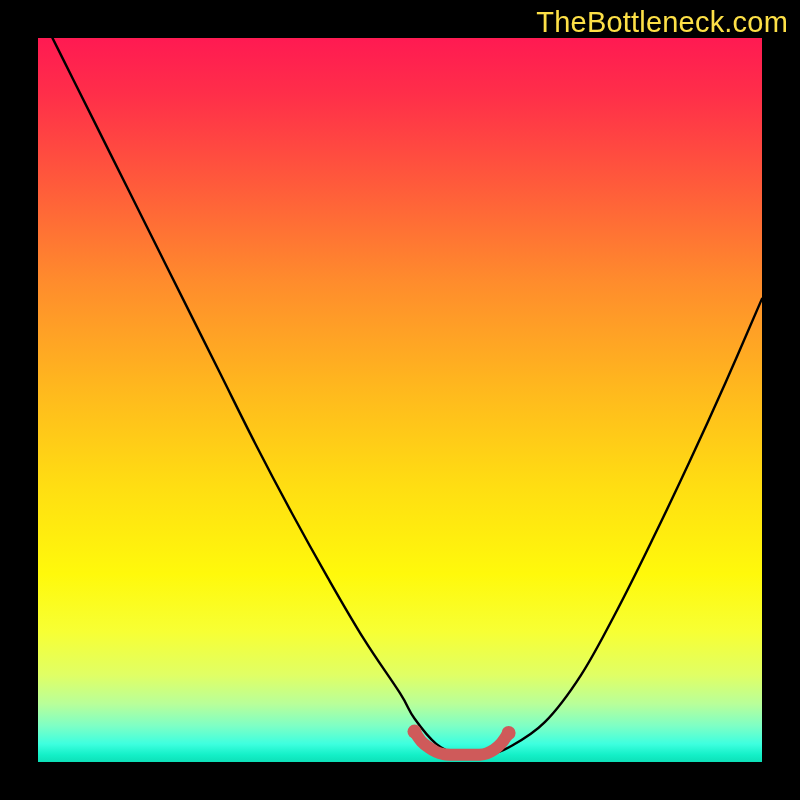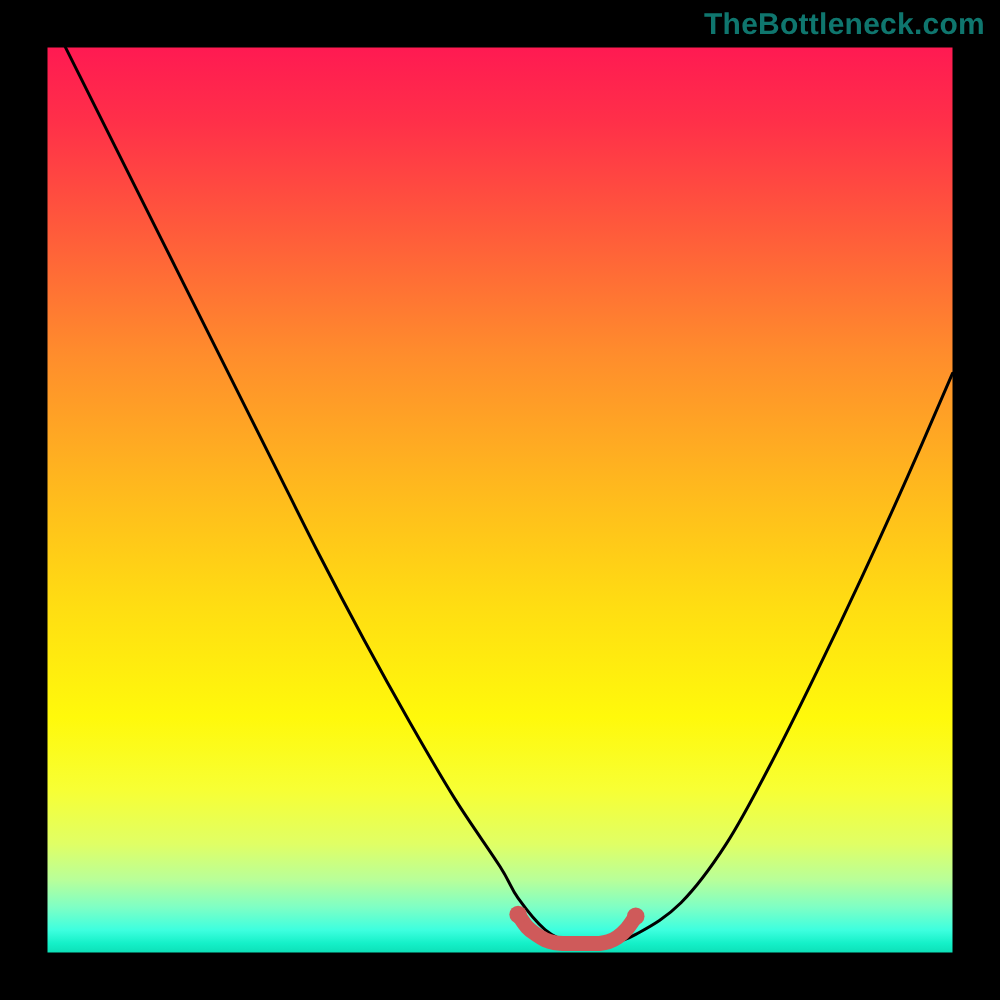--- a/index.html
+++ b/index.html
@@ -47,25 +47,24 @@
     top: 0;
     width: 724px;
     height: 724px;
     overflow: visible;
   }
   .watermark {
     position: absolute;
     top: 6px;
     right: 12px;
     font-family: Arial, Helvetica, sans-serif;
-    font-size: 24px;
-    color: #0f766e;
+    font-size: 29px;
+    color: #fde047;
     letter-spacing: 0.2px;
     user-select: none;
-    font-weight: bold;
   }
 </style>
 </head>
 <body>
 
 <div class="frame">
   <div class="plot">
     <svg viewBox="0 0 724 724" preserveAspectRatio="none">
       <path id="curve-path" fill="none" stroke="#000000" stroke-width="2.4" stroke-linecap="round" stroke-linejoin="round" d="M 0 -28.960000000000036 C 6.516 -15.92800000000002, 23.168000000000003 17.376000000000044, 36.2 43.440000000000055 C 49.232 69.50400000000006, 59.36800000000001 89.77600000000004, 72.4 115.84000000000003 C 85.432 141.90400000000002, 95.568 162.17600000000002, 108.6 188.24 C 121.63199999999999 214.304, 131.768 234.576, 144.8 260.64 C 157.83200000000002 286.70399999999995, 167.96800000000002 306.97599999999994, 181 333.03999999999996 C 194.03199999999998 359.104, 204.168 380.0276, 217.2 405.44 C 230.23199999999997 430.8524, 240.36799999999997 450.11080000000004, 253.39999999999998 474.22 C 266.43199999999996 498.3292, 276.56800000000004 516.574, 289.6 539.38 C 302.632 562.186, 312.76800000000003 580.0688, 325.8 600.92 C 338.832 621.7711999999999, 352.8776 640.8848, 362 655.22 C 371.1224 669.5552, 369.964 671.4376, 376.48 680.56 C 382.99600000000004 689.6823999999999, 390.3808000000001 699.384, 398.20000000000005 705.9 C 406.0192 712.4159999999999, 413.404 714.8052, 419.91999999999996 716.76 C 426.4359999999999 718.7148, 429.18719999999996 716.76, 434.4 716.76 C 439.6128 716.76, 442.364 718.0631999999999, 448.88 716.76 C 455.396 715.4568, 460.17440000000005 715.3844, 470.6 709.52 C 481.0256 703.6555999999999, 493.768 697.212, 506.79999999999995 684.18 C 519.832 671.1479999999999, 529.968 657.3196, 543 637.12 C 556.032 616.9204, 566.168 596.7208, 579.2 571.96 C 592.2320000000001 547.1992, 602.3679999999999 526.2756, 615.4 499.56 C 628.432 472.8444, 638.568 451.5588, 651.6 423.54 C 664.6320000000001 395.5212, 674.7679999999999 373.222, 687.8 343.9 C 700.832 314.578, 717.484 275.6268, 724 260.64"></path>
       <path id="highlight-path" fill="none" stroke="#cf5a5a" stroke-width="12" stroke-linecap="round" stroke-linejoin="round" d="M 376.48 693.592 C 377.7832 695.41648, 381.1136 700.86096, 383.72 703.728 C 386.32640000000004 706.5950399999999, 388.35360000000003 707.69552, 390.96000000000004 709.52 C 393.56640000000004 711.34448, 395.59360000000004 712.6911200000001, 398.20000000000005 713.864 C 400.80640000000005 715.03688, 402.83360000000005 715.5147199999999, 405.44000000000005 716.036 C 408.04640000000006 716.55728, 410.07359999999994 716.62968, 412.67999999999995 716.76 C 415.28639999999996 716.89032, 417.31359999999995 716.76, 419.91999999999996 716.76 C 422.52639999999997 716.76, 424.55359999999996 716.76, 427.15999999999997 716.76 C 429.7664 716.76, 431.79359999999997 716.76, 434.4 716.76 C 437.0064 716.76, 439.0336 717.02064, 441.64 716.76 C 444.2464 716.49936, 446.2736 716.22424, 448.88 715.312 C 451.4864 714.39976, 453.5136 713.51648, 456.12 711.692 C 458.7264 709.86752, 460.7536 708.17336, 463.36 705.176 C 465.9664 702.1786400000001, 469.2968 696.86448, 470.6 695.04"></path>

